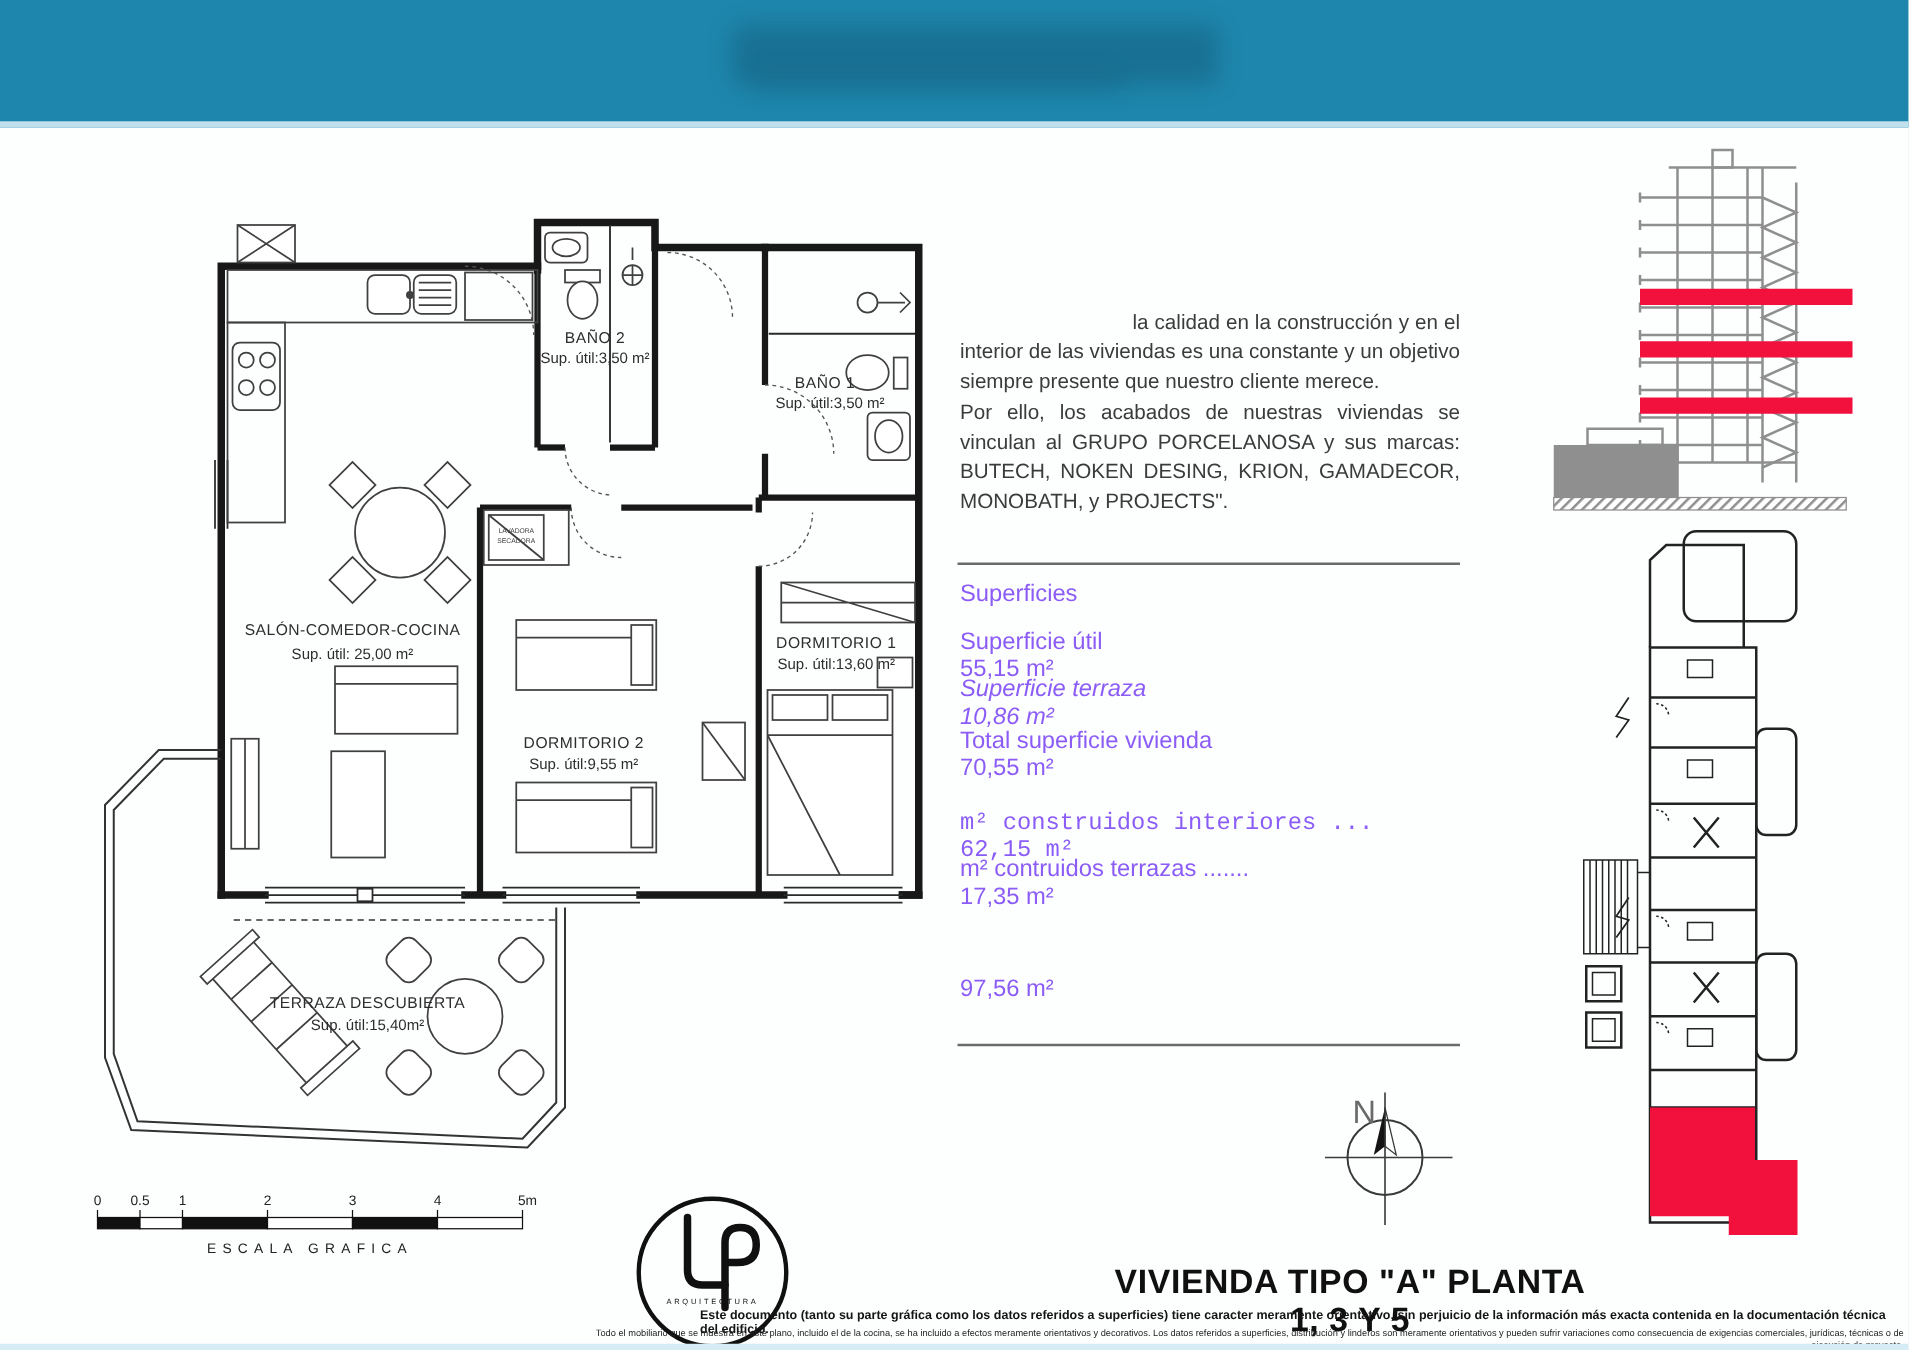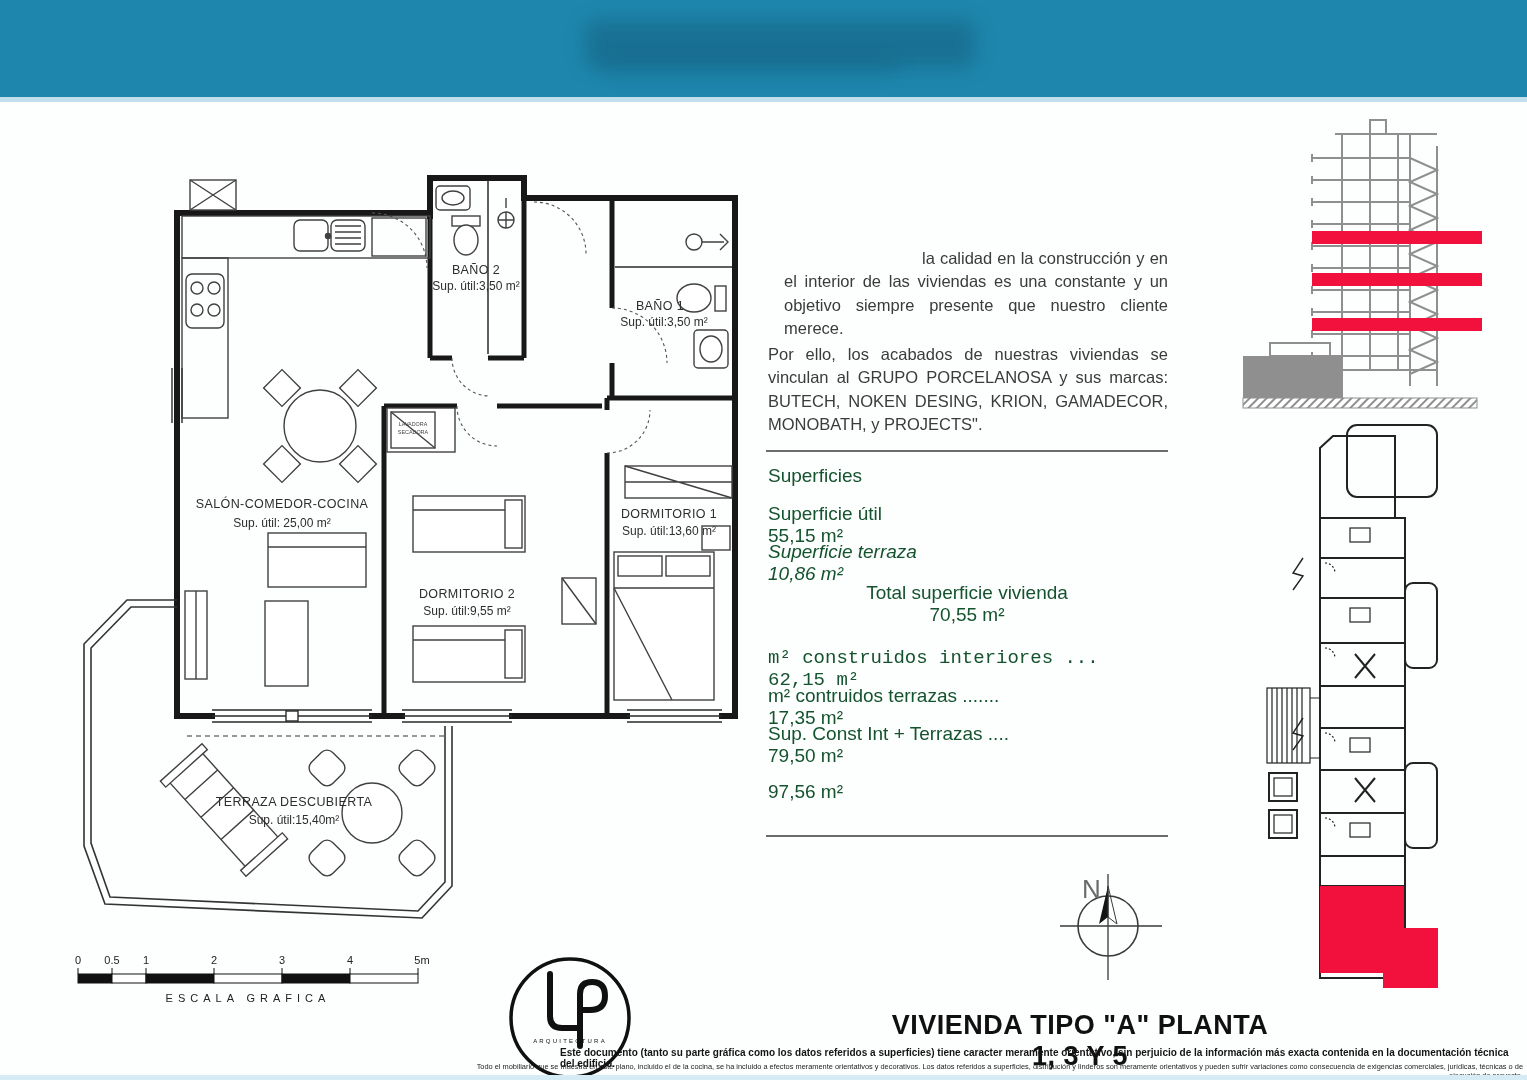--- a/index.html
+++ b/index.html
@@ -5,23 +5,23 @@
   html,body{margin:0;padding:0;background:#e8eef2;}
   #page{position:relative;width:1527px;height:1080px;background:#fdfefe;overflow:hidden;
         font-family:"Liberation Sans",sans-serif;color:#3d3d3d;}
   
   #topband{position:absolute;left:0;top:0;width:1527px;height:97px;background:#1e86ac;border-bottom:5px solid #bfe0ec;}
   .ghost{position:absolute;background:rgba(12,60,88,.28);filter:blur(9px);border-radius:10px;}
   
   #quality{position:absolute;left:768px;top:247px;width:400px;font-size:16.5px;line-height:1.42;
            text-align:justify;color:#3b3b3b;}
   #quality p{margin:0 0 2px 0;}
-  #quality p.first{text-indent:138px;margin-left:16px;}
+  #quality p.first{text-indent:138px;}
   
-  #supers{position:absolute;left:766px;top:445px;width:402px;height:395px;font-size:19px;color:#14532d;}
+  #supers{position:absolute;left:766px;top:445px;width:402px;height:395px;font-size:19px;color:#8b5cf6;}
   #supers .rule{position:absolute;left:0;width:402px;height:2px;background:#6b6b6b;}
   #supers .heading{position:absolute;left:2px;top:20px;}
   #supers .row{position:absolute;left:2px;width:398px;display:flex;justify-content:space-between;flex-direction:column;}
   
   #doc-title{position:absolute;left:880px;top:1010px;width:400px;text-align:center;
              font-size:27px;font-weight:bold;color:#101010;letter-spacing:.5px;}
   #disc1{position:absolute;left:560px;right:4px;top:1047px;
          font-size:10px;font-weight:bold;color:#141414;}
   #disc2{position:absolute;left:470px;right:4px;top:1062px;text-align:right;
          font-size:7.4px;color:#222;}
@@ -212,35 +212,31 @@
     <div class="rule" style="top:5px;"></div>
     <div class="heading">Superficies</div>
     <div class="row" style="top:58px;">
       <span>Superficie útil</span>
       <span>55,15 m²</span>
     </div>
     <div class="row" style="top:96px;font-style:italic;">
       <span>Superficie terraza</span>
       <span>10,86 m²</span>
     </div>
-    <div class="row" style="top:137px;text-align:center;">
+    <div class="row" style="top:137px;">
       <span>Total superficie vivienda</span>
       <span>70,55 m²</span>
     </div>
     <div class="row" style="top:202px;font-family:Liberation Mono, monospace;">
       <span>m² construidos interiores ...</span>
       <span>62,15 m²</span>
     </div>
     <div class="row" style="top:240px;justify-content:space-between;">
       <span>m² contruidos terrazas .......</span>
       <span>17,35 m²</span>
-    </div>
-    <div class="row" style="top:278px;">
-      <span>Sup. Const Int + Terrazas ....</span>
-      <span>79,50 m²</span>
     </div>
     <div class="row" style="top:336px;">
       <span>97,56 m²</span>
     </div>
     <div class="rule" style="top:390px;"></div>
   </div>
 
   <svg viewBox="0 0 260 300" style="position:absolute;left:1240px;top:118px;width:260px;height:300px;">
     <defs>
       <pattern id="hatch" width="6" height="6" patternUnits="userSpaceOnUse" patternTransform="rotate(45)">

